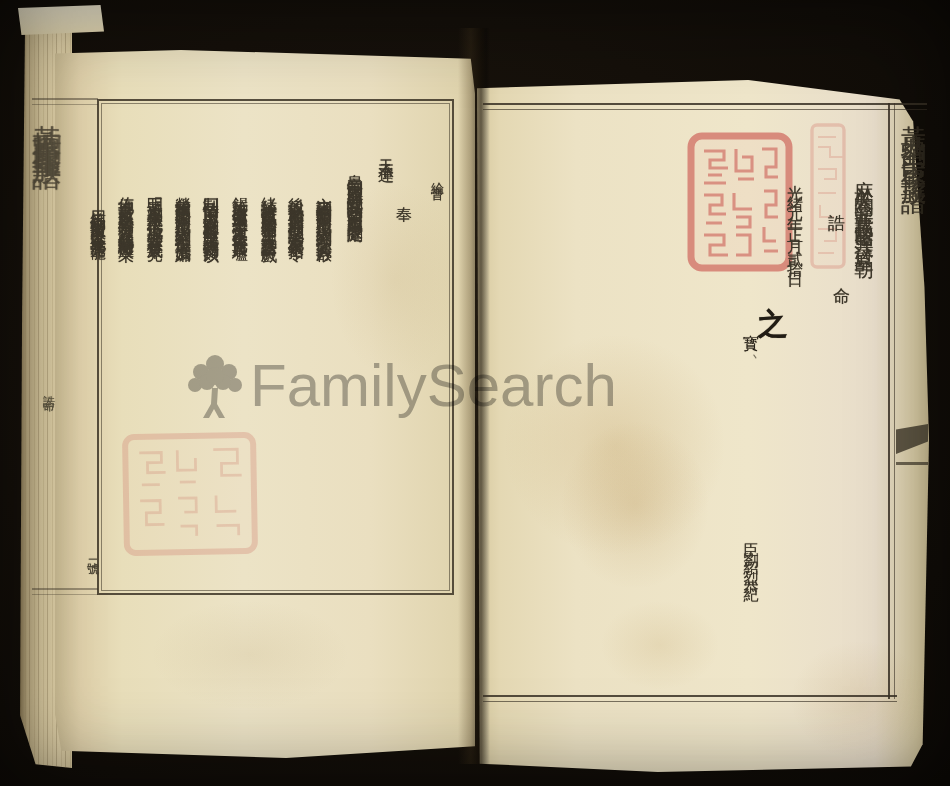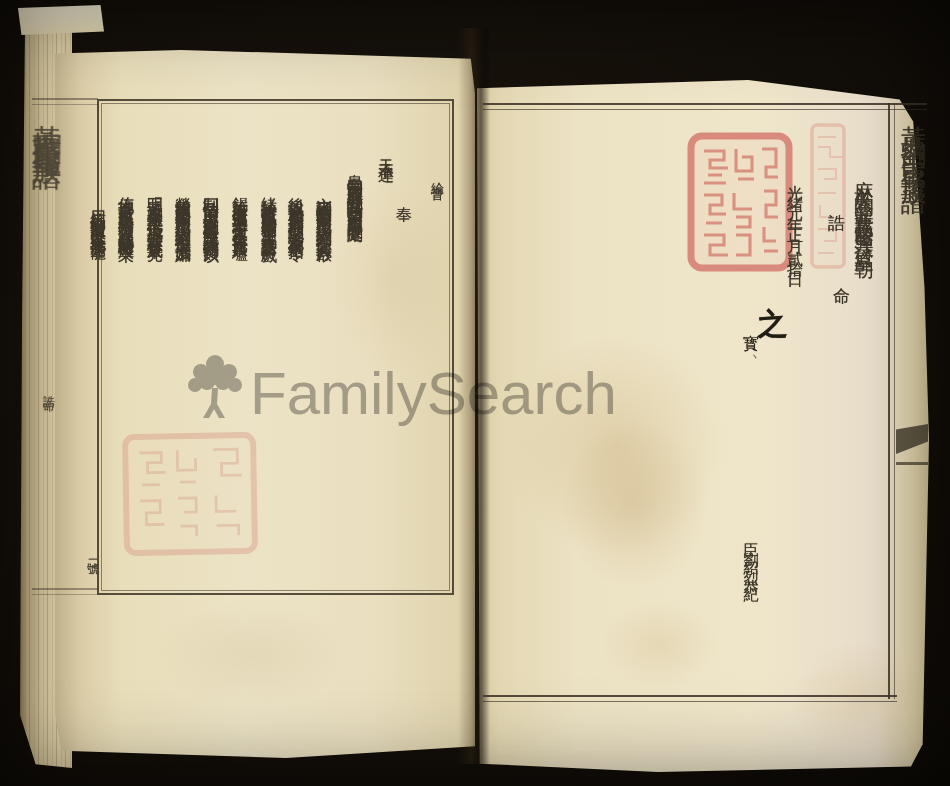--- a/index.html
+++ b/index.html
@@ -38,21 +38,21 @@
   .vcol{position:absolute;writing-mode:vertical-rl;text-orientation:upright;
         color:#3d372b;text-shadow:0 0 .7px rgba(64,55,40,.9);white-space:nowrap;}
   .body-col{font-size:16px;letter-spacing:2.5px;}
   .hand{font-family:"Liberation Serif",serif;color:#211c14;}
   
   .seal{position:absolute;pointer-events:none;}
   
   .wm{position:absolute;left:184px;top:348px;display:flex;align-items:flex-start;
       opacity:.50;mix-blend-mode:multiply;pointer-events:none;}
   .wm-text{font-family:"Liberation Sans",sans-serif;font-size:60px;font-weight:400;
-      color:#636363;letter-spacing:0;line-height:1;margin-left:4px;margin-top:16px;}
+      color:#636363;letter-spacing:0;line-height:1;margin-left:4px;margin-top:8px;}
   .vignette{position:absolute;inset:0;box-shadow:inset 0 0 90px rgba(0,0,0,.55);pointer-events:none;}
 </style>
 </head>
 <body>
 
 <div id="stage">
 
   <div class="page fore-edge abs"></div>
   <div class="abs corner-sliver"></div>
   <div class="page left-page"></div>

